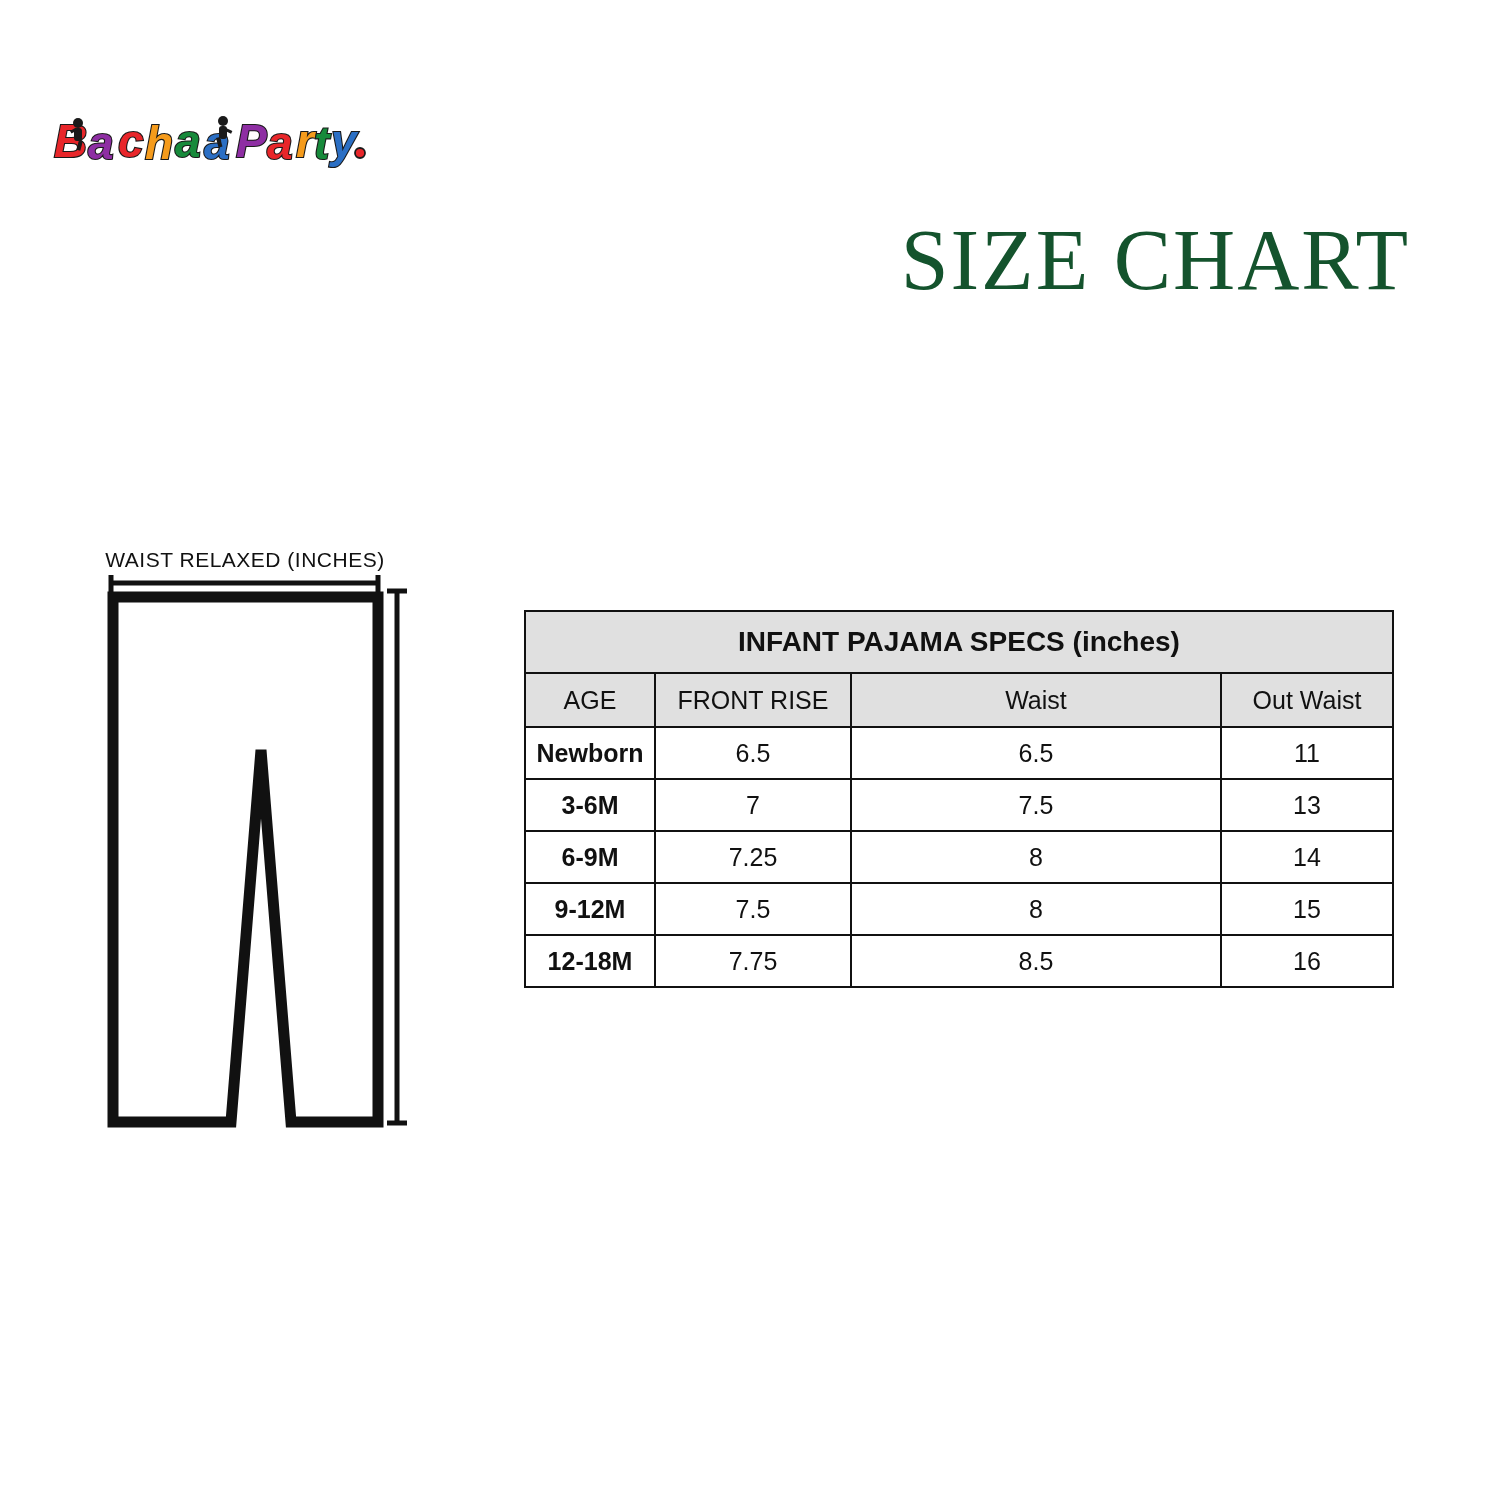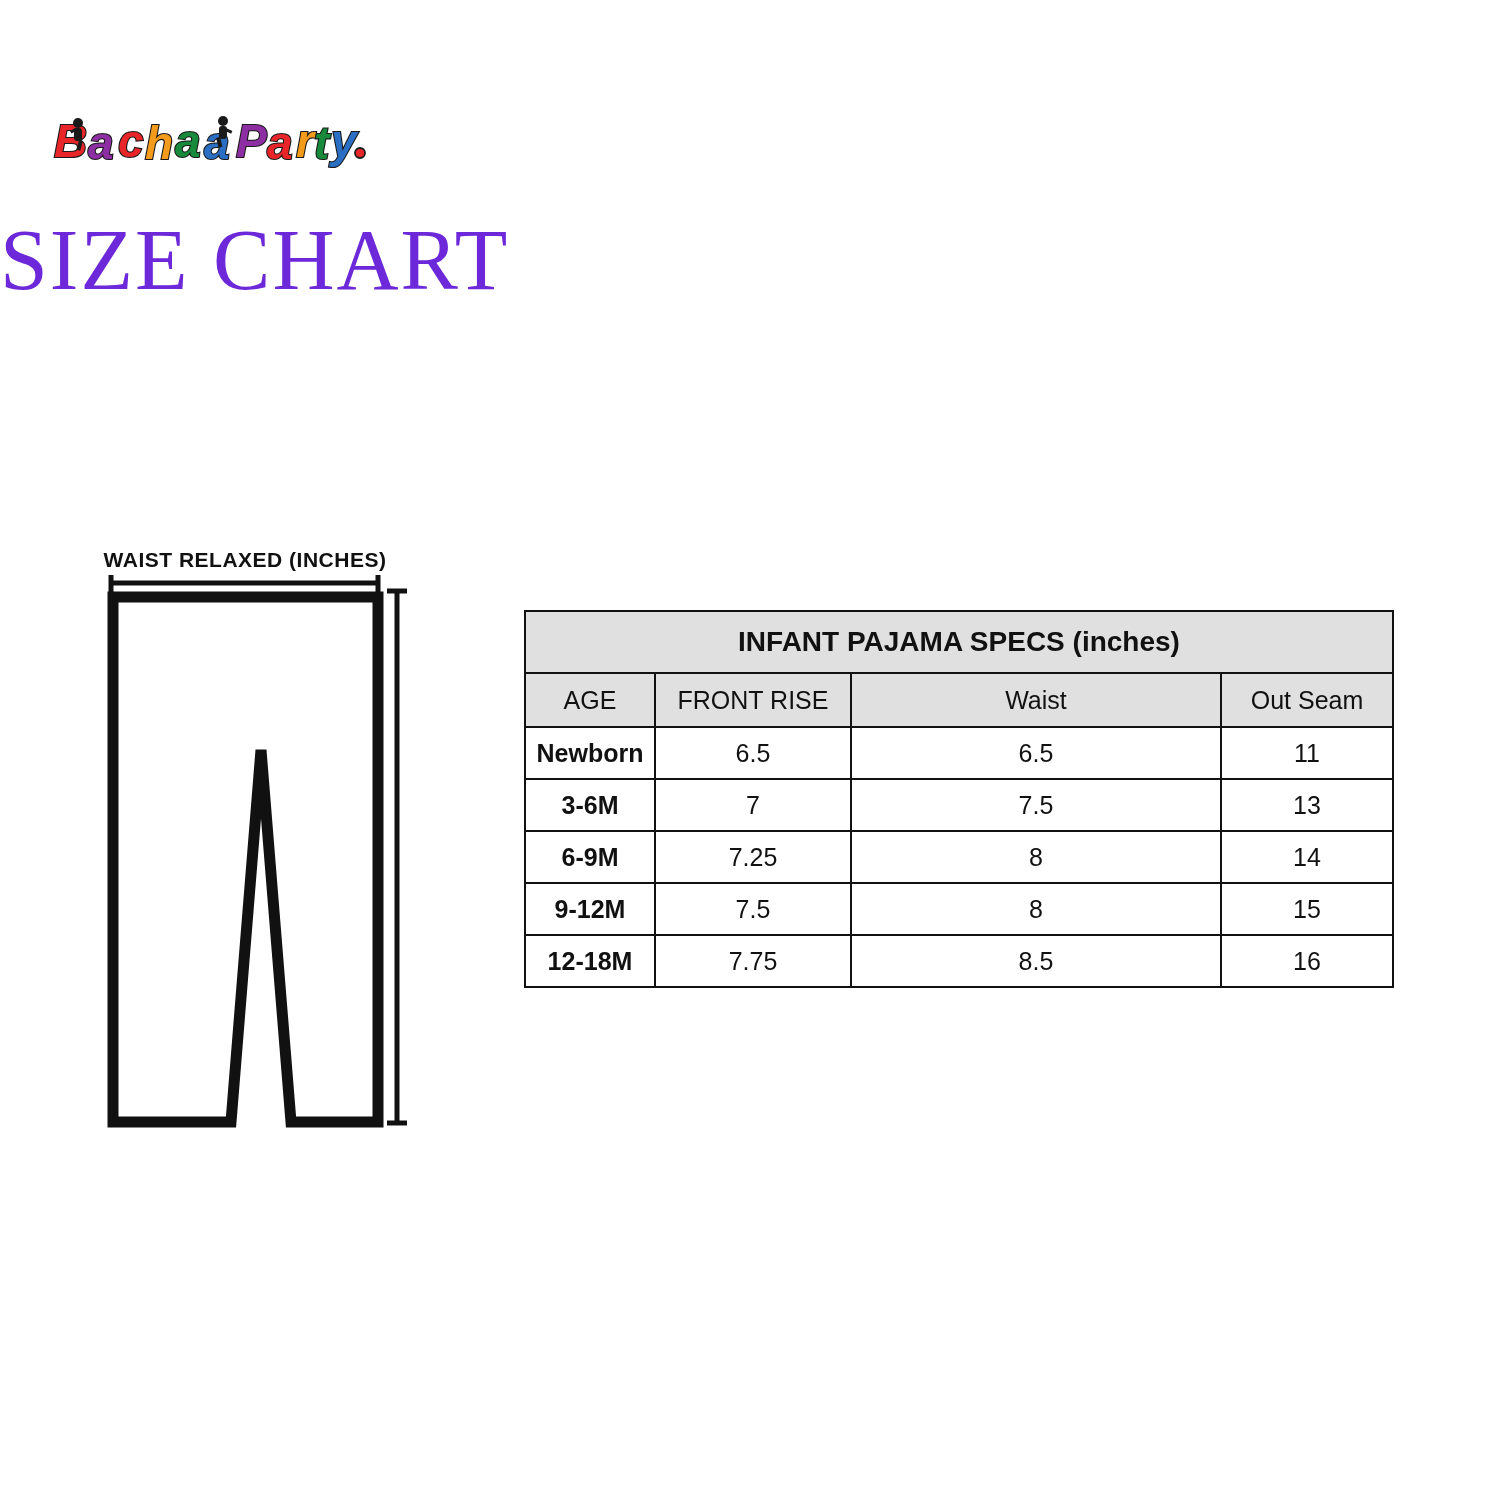--- a/index.html
+++ b/index.html
@@ -25,44 +25,44 @@
     height: 95px;
   }
   .logo svg { display: block; }
 
   
   .page-title {
     position: absolute;
     left: 0;
     top: 210px;
     width: 1410px;
-    text-align: left;
+    text-align: right;
     font-family: "Liberation Serif", serif;
     font-size: 86px;
     letter-spacing: 2px;
-    color: #6d28d9;
+    color: #14532d;
     font-weight: 400;
   }
 
   
   .diagram {
     position: absolute;
     left: 95px;
     top: 545px;
     width: 360px;
     height: 620px;
   }
   .waist-label {
     position: absolute;
     left: 95px;
     top: 548px;
     width: 300px;
     text-align: center;
     font-size: 21px;
-    font-weight: 700;
+    font-weight: 400;
     letter-spacing: 0.5px;
     color: #111;
   }
   .outseam-label {
     position: absolute;
     left: 355px;
     top: 655px;
     width: 470px;
     transform-origin: 0 0;
     transform: rotate(90deg);
@@ -173,21 +173,21 @@
       <col class="col-out">
   </colgroup>
   <thead>
     <tr class="title-row">
       <th colspan="4">INFANT PAJAMA SPECS (inches)</th>
     </tr>
     <tr class="head-row">
       <th>AGE</th>
       <th>FRONT RISE</th>
       <th>Waist</th>
-      <th>Out Seam</th>
+      <th>Out Waist</th>
     </tr>
   </thead>
   <tbody>
     <tr>
       <td class="age-cell">Newborn</td>
       <td>6.5</td>
       <td>6.5</td>
       <td>11</td>
     </tr>
     <tr>

